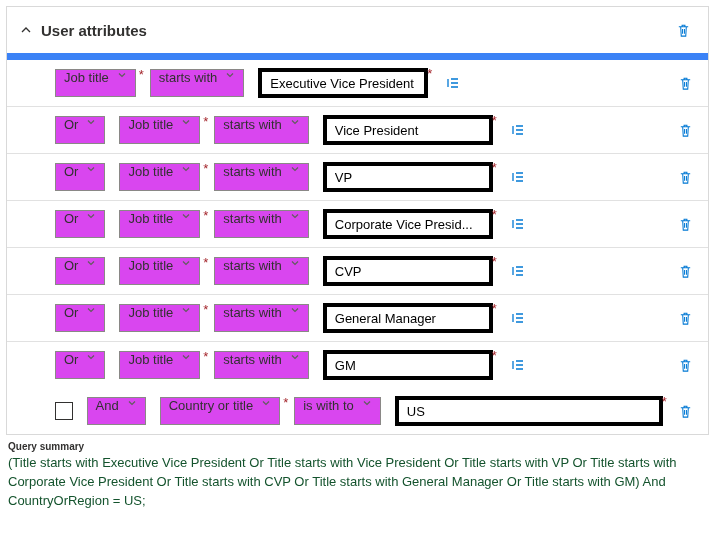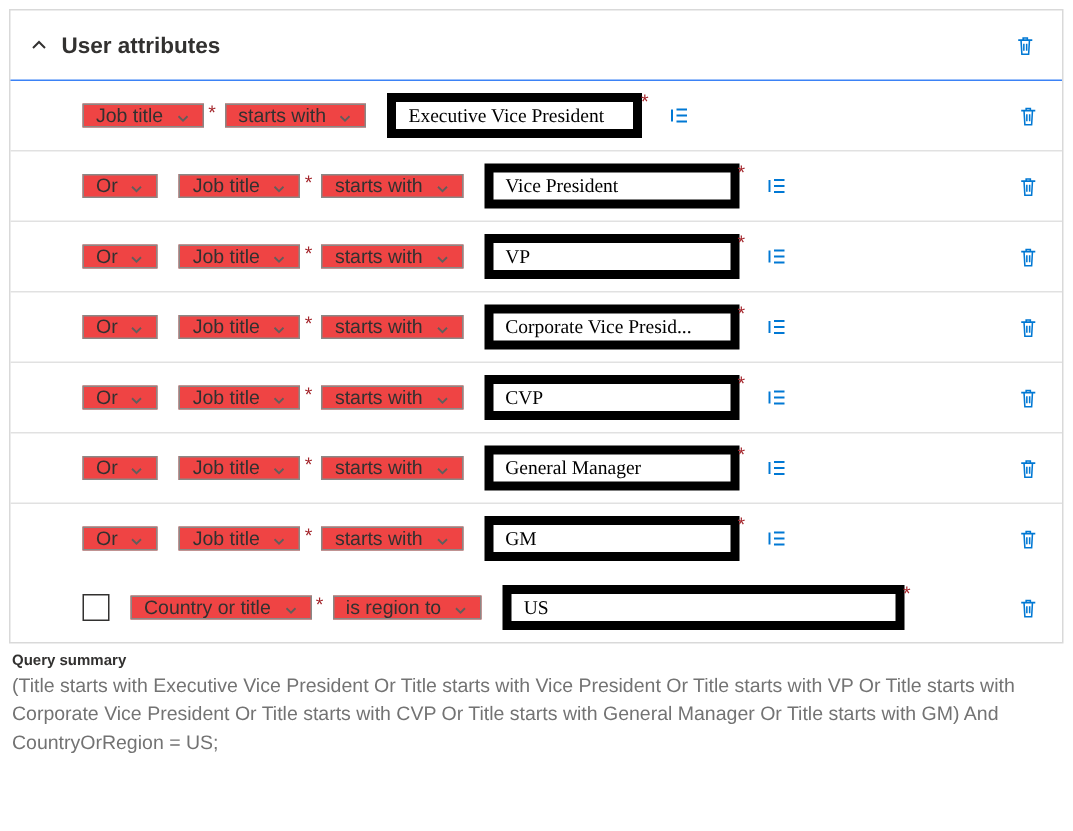--- a/index.html
+++ b/index.html
@@ -11,21 +11,21 @@
   padding: 6px;
   width: 715px;
 }
 .panel {
   border: 1px solid #d9d9d9;
 }
 .section-header {
   display: flex;
   align-items: center;
   padding: 10px 12px;
-  border-bottom: 1px solid #3b82f6;
+  border-bottom: 7px solid #3b82f6;
 }
 .section-header .title {
   font-weight: 600;
   font-size: 15px;
   margin-left: 8px;
   flex: 1;
 }
 .chevron-up {
   width: 14px; height: 14px;
   display: inline-flex;
@@ -45,50 +45,50 @@
   border-bottom: 1px solid #e1e1e1;
   padding: 8px 10px 8px 0;
 }
 .s-row:last-of-type { border-bottom: none; }
 .indent-0 { padding-left: 48px; }
 .indent-1 { padding-left: 48px; }
 .indent-2 { padding-left: 48px; }
 
 .dd {
   border: 1px solid #8a8886;
-  background: #ef4444;
-  height: 16px;
+  background: #d946ef;
+  height: 28px;
   display: inline-flex;
-  align-items: flex-end;
+  align-items: flex-start;
   padding: 0 8px;
   margin-right: 4px;
   cursor: pointer;
   white-space: nowrap;
   font-size: 13px;
 }
 .dd .caret {
   margin-left: 8px;
   display: inline-flex;
 }
 .dd .caret svg { stroke: #605e5c; }
 .field-wrap { position: relative; display: inline-block; margin-right: 10px; }
 .req {
   color: #a4262c;
   position: absolute;
   top: -2px;
   right: -4px;
   font-size: 13px;
 }
 .txt {
-  border: 6px solid #000000;
+  border: 4px solid #000000;
   background: #fff;
   height: 30px;
   padding: 0 8px;
   font-size: 13px;
-  font-family: Liberation Serif, serif;
+  font-family: Liberation Sans, sans-serif;
   overflow: hidden;
   text-overflow: ellipsis;
   white-space: nowrap;
 }
 .w-val { width: 170px; }
 .w-val2 { width: 268px; }
 .list-icon {
   color: #0078d4;
   width: 26px; height: 26px;
   display: inline-flex;
@@ -107,21 +107,21 @@
   padding: 6px 2px 2px 2px;
 }
 .summary-title {
   font-weight: 600;
   font-size: 10px;
   margin-bottom: 2px;
 }
 .summary-text {
   font-size: 13px;
   line-height: 1.45;
-  color: #737373;
+  color: #14532d;
 }
 </style>
 </head>
 <body>
 
 <div class="panel">
 
   <div class="section-header">
     <span class="chevron-up">
       <svg width="12" height="12" viewBox="0 0 12 12" fill="none" stroke-width="1.3">
@@ -392,34 +392,44 @@
         <span class="trash-btn">
           <svg width="15" height="15" viewBox="0 0 16 16" fill="none" stroke="#0078d4" stroke-width="1.1">
             <path d="M3 4h10M6.5 4V2.5h3V4M5 4l.6 10h4.8L11 4M7 6.5v5M9 6.5v5"></path>
           </svg>
         </span>
       </div>
     </div>
 
   <div class="s-row indent-2">
     <div class="chk"></div>
+    <span class="field-wrap">
+      <span class="dd">
+        <span>And</span>
+        <span class="caret">
+            <svg width="10" height="10" viewBox="0 0 10 10" fill="none" stroke-width="1.2">
+              <path d="M2 3.5 L5 6.5 L8 3.5"></path>
+            </svg>
+          </span>
+      </span>
+    </span>
     <span class="field-wrap">
       <span class="dd">
         <span>Country or title</span>
         <span class="caret">
             <svg width="10" height="10" viewBox="0 0 10 10" fill="none" stroke-width="1.2">
               <path d="M2 3.5 L5 6.5 L8 3.5"></path>
             </svg>
           </span>
       </span>
       <span class="req">*</span>
     </span>
     <span class="field-wrap">
       <span class="dd">
-        <span>is region to</span>
+        <span>is with to</span>
         <span class="caret">
             <svg width="10" height="10" viewBox="0 0 10 10" fill="none" stroke-width="1.2">
               <path d="M2 3.5 L5 6.5 L8 3.5"></path>
             </svg>
           </span>
       </span>
     </span>
     <span class="field-wrap">
       <input class="txt w-val2" value="US" style="">
       <span class="req">*</span>

